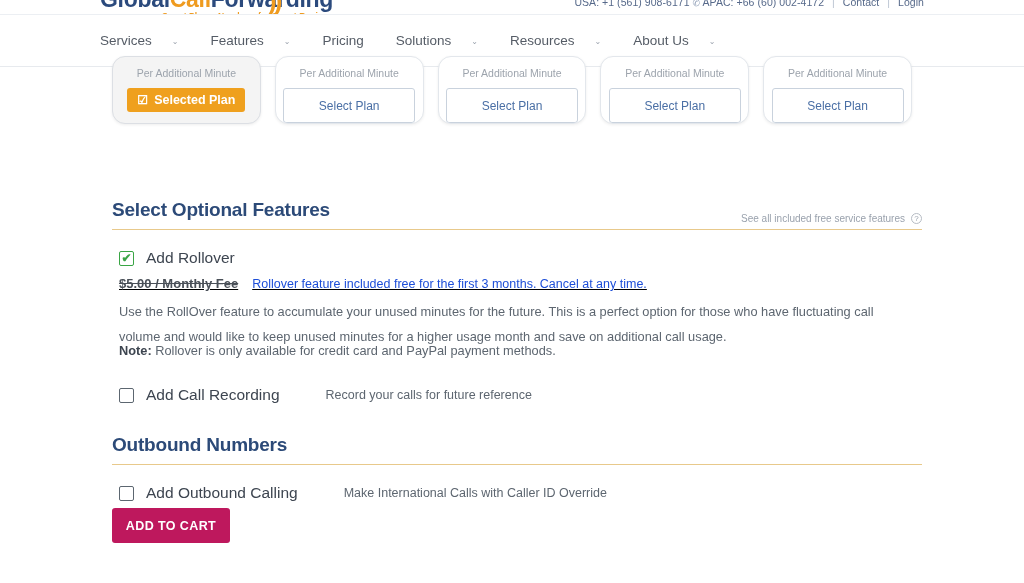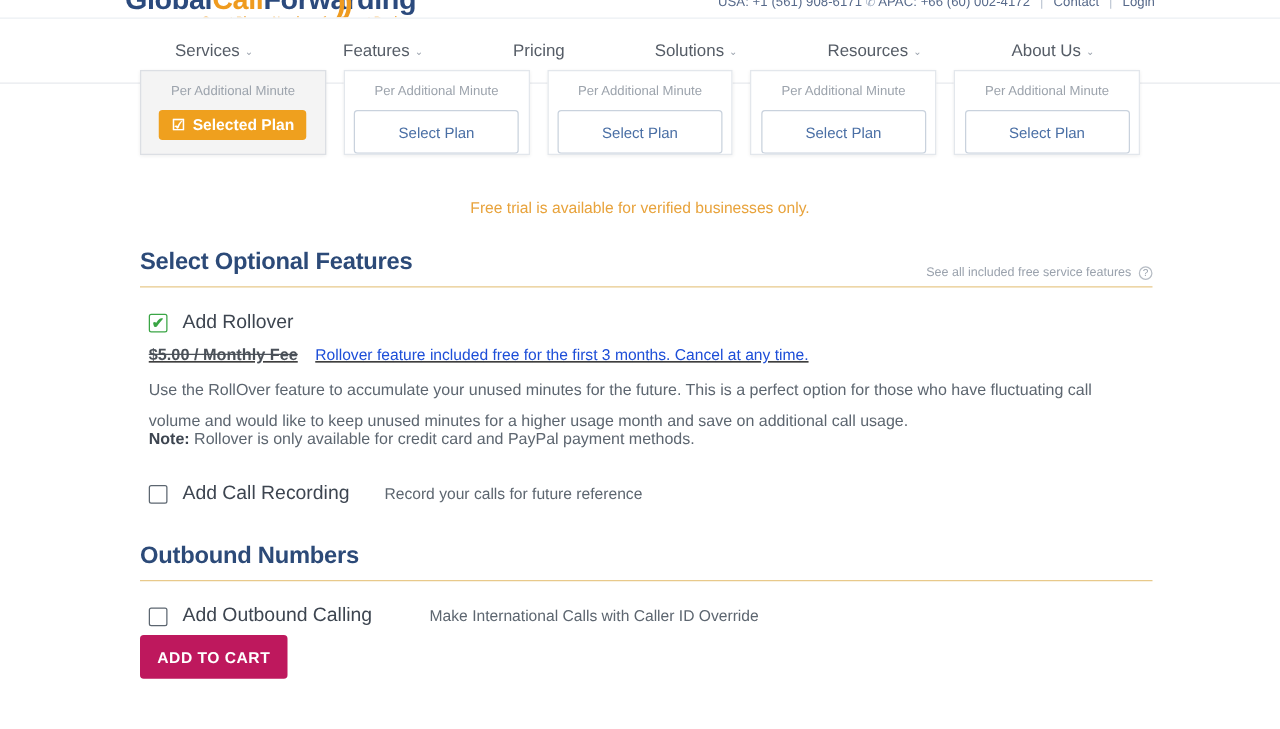--- a/index.html
+++ b/index.html
@@ -47,31 +47,31 @@
   .navbar {
     position:absolute; top:14px; left:0; width:1024px; height:53px;
     background:#fff; border-top:1px solid #eceff3; border-bottom:1px solid #e7eaee;
   }
   .nav-inner {
     display:flex; align-items:center; height:100%;
     padding-left:100px; gap:32px;
   }
   .nav-item {
     font-size:13.5px; color:#555c66; white-space:nowrap;
-    display:flex; align-items:center; gap:4px; cursor:pointer;margin-left:40px;
+    display:flex; align-items:center; gap:20px; cursor:pointer;
   }
   .caret { font-size:8px; color:#9aa2ad; position:relative; top:1px; }
 
   
   .cards {
     position:absolute; top:56px; left:112px; width:800px; height:68px;
     display:flex; gap:14px;
   }
   .card {
-    flex:1; background:#fff; border:1px solid #e3e7ec; border-radius:0;
+    flex:1; background:#fff; border:1px solid #e3e7ec; border-radius:13px;
     box-shadow:0 1px 3px rgba(0,0,0,.07);
     display:flex; flex-direction:column; align-items:center;
     padding-top:10px; position:relative; overflow:hidden;
   }
   .card.selected { background:#f4f4f4; border-color:#dcdfe4; }
   .card-sub {
     font-size:10.5px; color:#9da4ad; margin-bottom:9px; white-space:nowrap;
   }
   .btn-select {
     width:132px; height:36px; border:1px solid #c9d2dd; border-radius:3px;
@@ -125,21 +125,21 @@
   }
   .cb.checked { border-color:#3aa545; }
   .cb.checked::after {
     content:"✔"; color:#3aa545; font-size:12px; line-height:1;
     font-weight:bold; position:relative; top:-0.5px;
   }
   .feat-label {
     font-size:15.5px; color:#3d4550; margin-left:12px; white-space:nowrap;
   }
   .feat-desc {
-    font-size:12.5px; color:#5d6670; margin-left:28px; white-space:nowrap;
+    font-size:12.5px; color:#5d6670; margin-left:46px; white-space:nowrap;
   }
 
   .fee-line {
     position:absolute; left:119px; top:276px;
     display:flex; align-items:flex-end; white-space:nowrap;text-decoration:underline;
   }
   .fee-strike {
     font-size:13px; font-weight:bold; color:#4a5058;
     text-decoration:line-through;
   }
@@ -242,21 +242,20 @@
       <div class="btn-select">Select Plan</div>
     </div>
 
     <div class="card">
       <div class="card-sub">Per Additional Minute</div>
       <div class="btn-select">Select Plan</div>
     </div>
 
   </div>
 
-  <div class="freetrial">Free trial is available for verified businesses only.</div>
 
   <div class="section-head" style="top:199px;">
     <div class="title">Select Optional Features</div>
     <div class="rule"></div>
     <div class="seeall">
       <span>See all included free service features</span>
       <span class="qmark">?</span>
     </div>
   </div>
 

